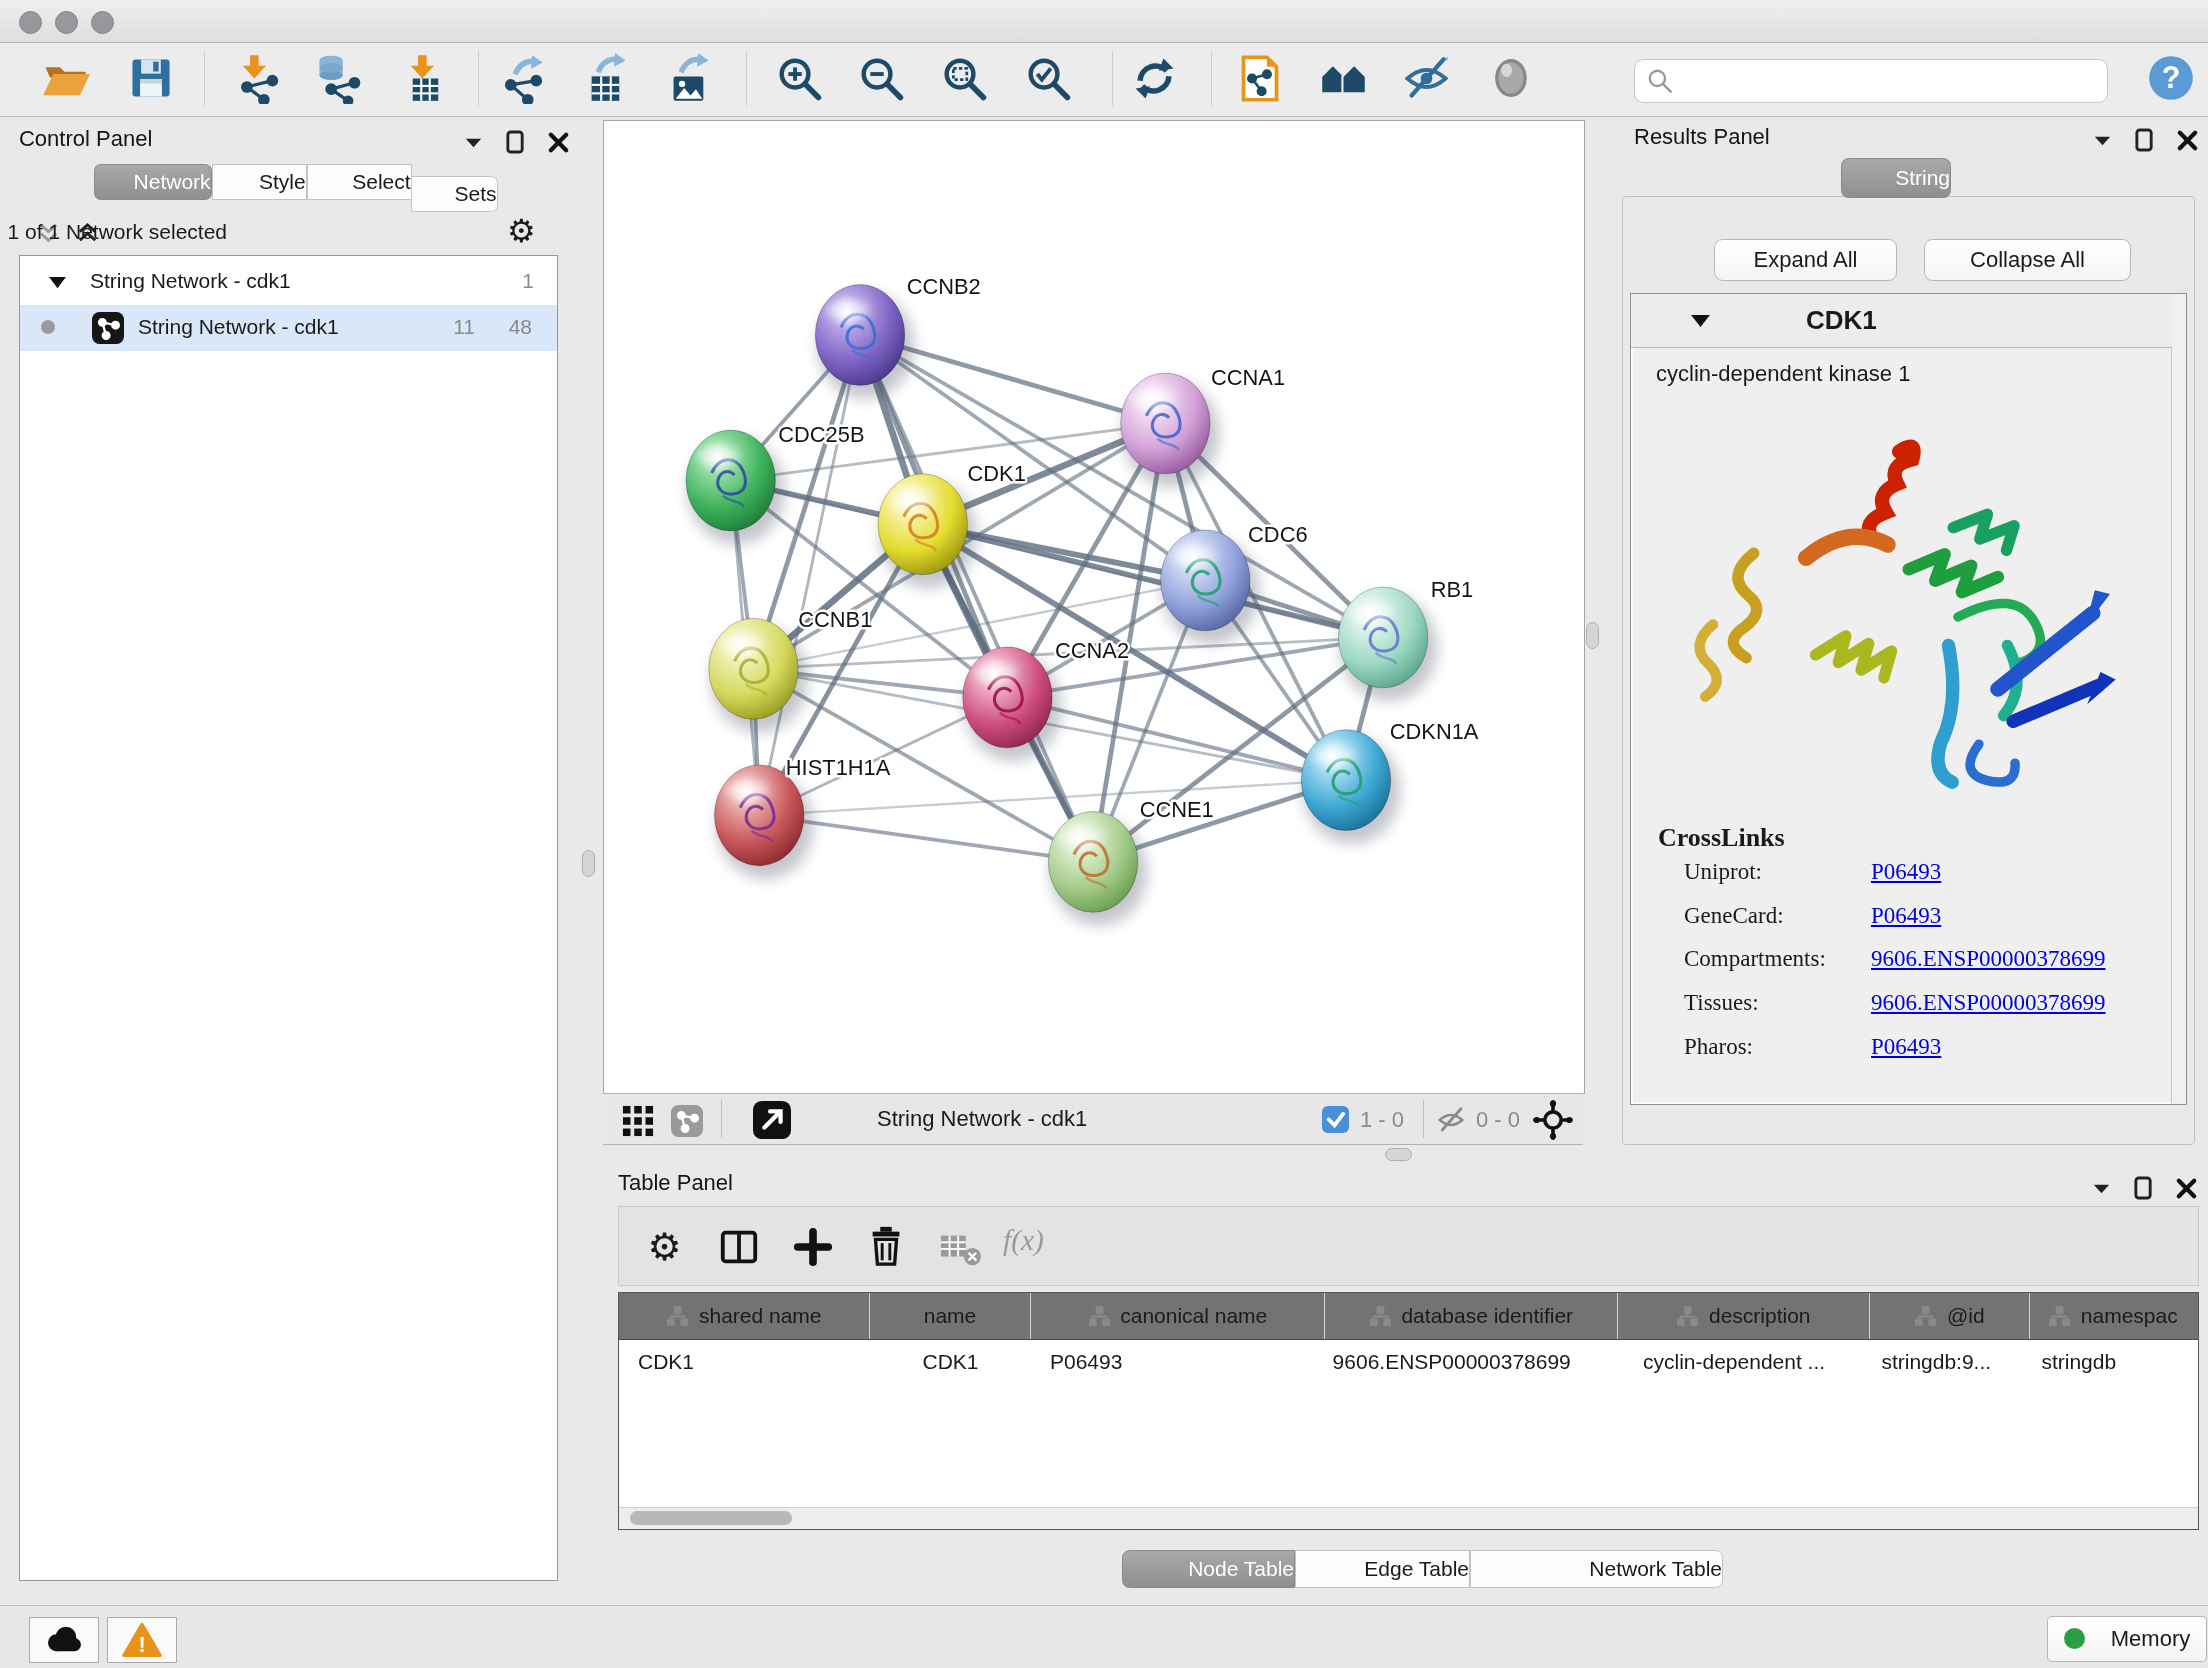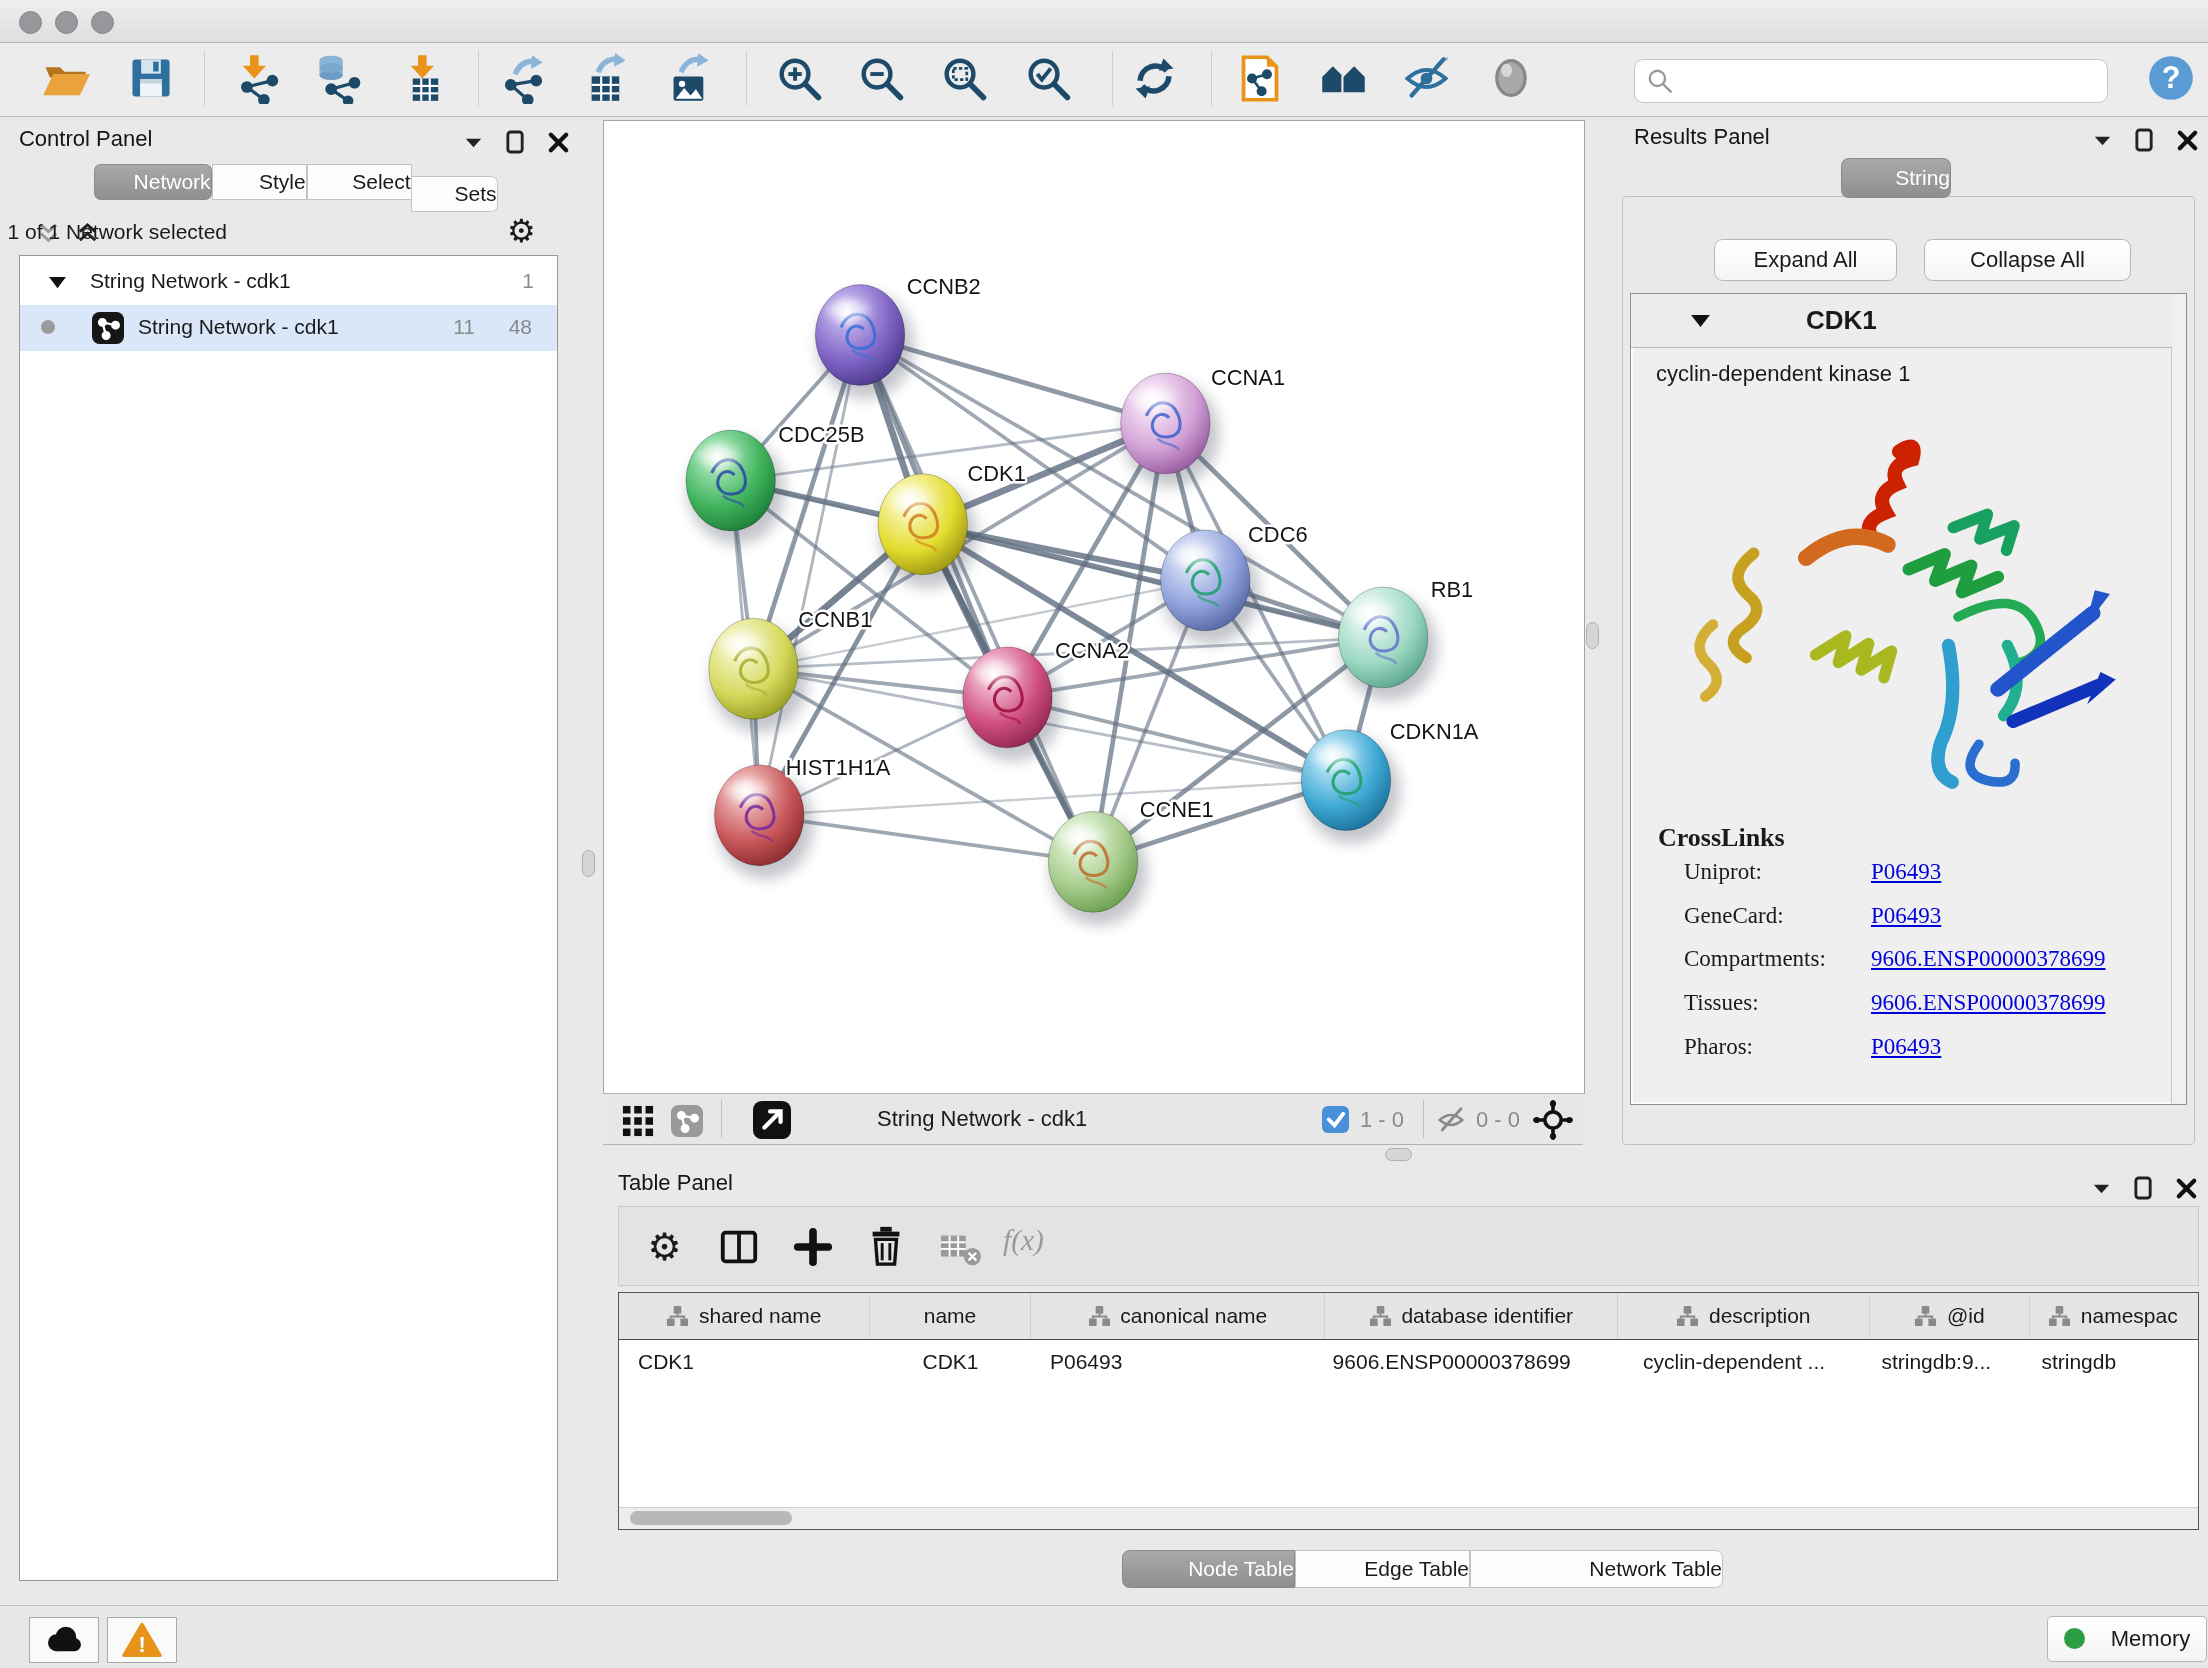--- a/index.html
+++ b/index.html
@@ -727,21 +727,21 @@
     <circle cx="35" cy="30" r="9" fill="#9a9a9a"></circle>
       <g stroke="#fff" stroke-width="2.5">
         <line x1="31" y1="26" x2="39" y2="34"></line>
         <line x1="39" y1="26" x2="31" y2="34"></line>
       </g>
   </svg>
   <span class="abs fx" style="left:384px;top:17px">f(x)</span>
 </div>
 
 <div id="tablebox" class="abs">
-  <div style="display:flex;height:46px;background:#e5e5e5;border-bottom:1.9px solid #4a4a4a">
+  <div style="display:flex;height:46px;background:#737373;border-bottom:1.9px solid #4a4a4a">
     <div class="hcell" style="width:251px">
       <svg width="23" height="23" viewBox="0 0 24 24">
           <g fill="#8a8a8a">
             <rect x="8" y="1" width="8" height="8" rx="1"></rect>
             <rect x="1" y="14" width="8" height="8" rx="1"></rect>
             <rect x="15" y="14" width="8" height="8" rx="1"></rect>
           </g>
           <g stroke="#8a8a8a" stroke-width="2" fill="none">
             <path d="M12 9v3M5 14v-2h14v2"></path>
           </g>

